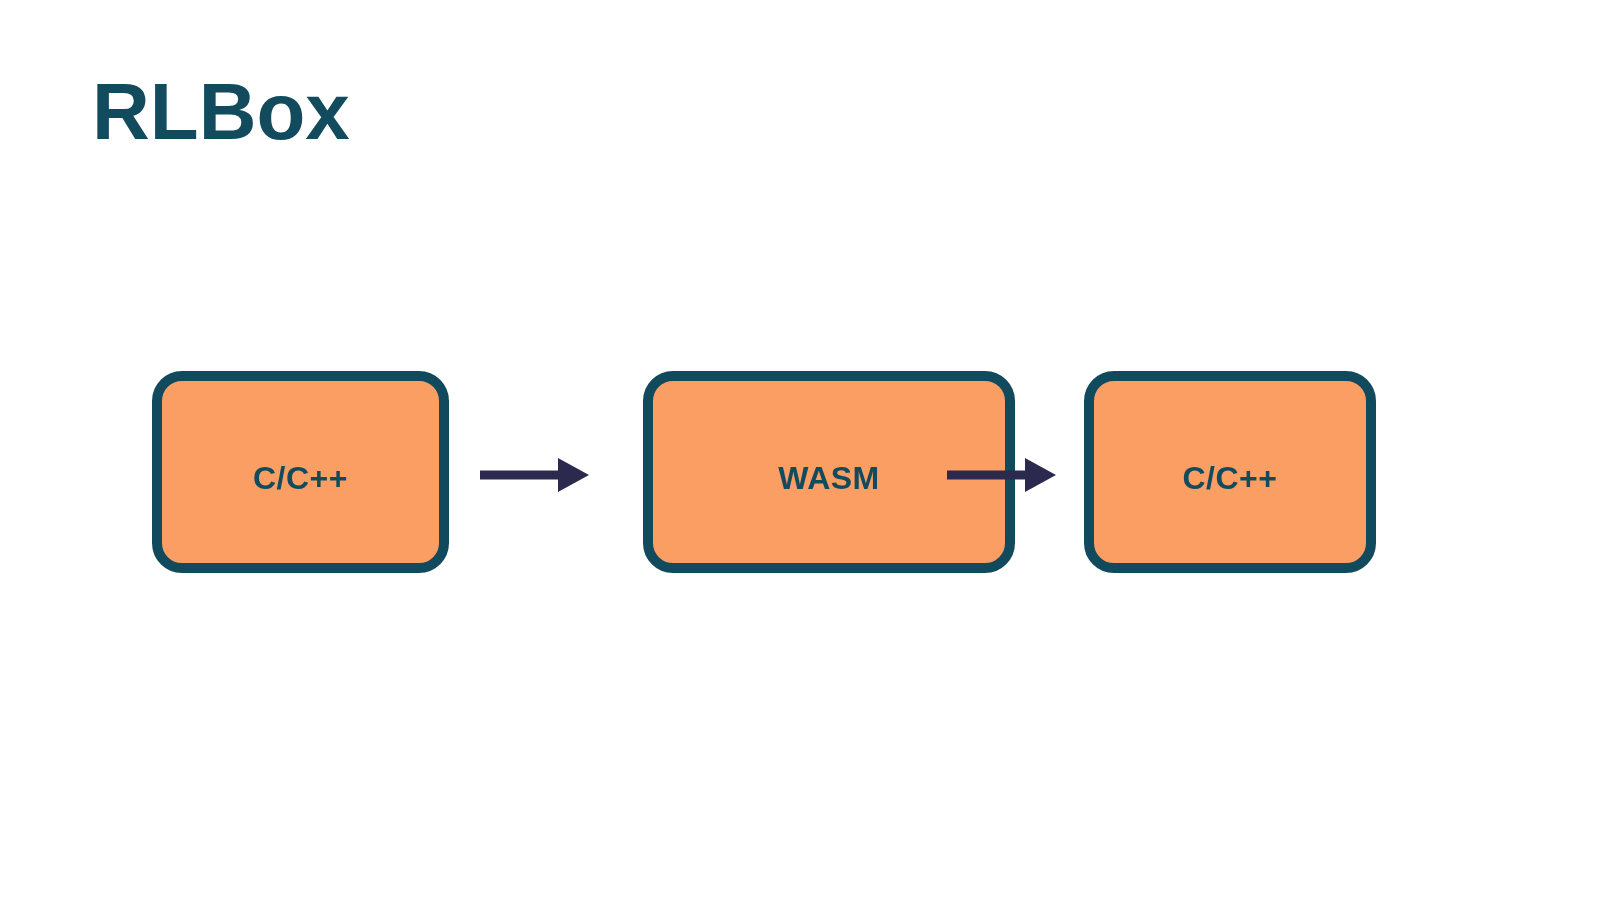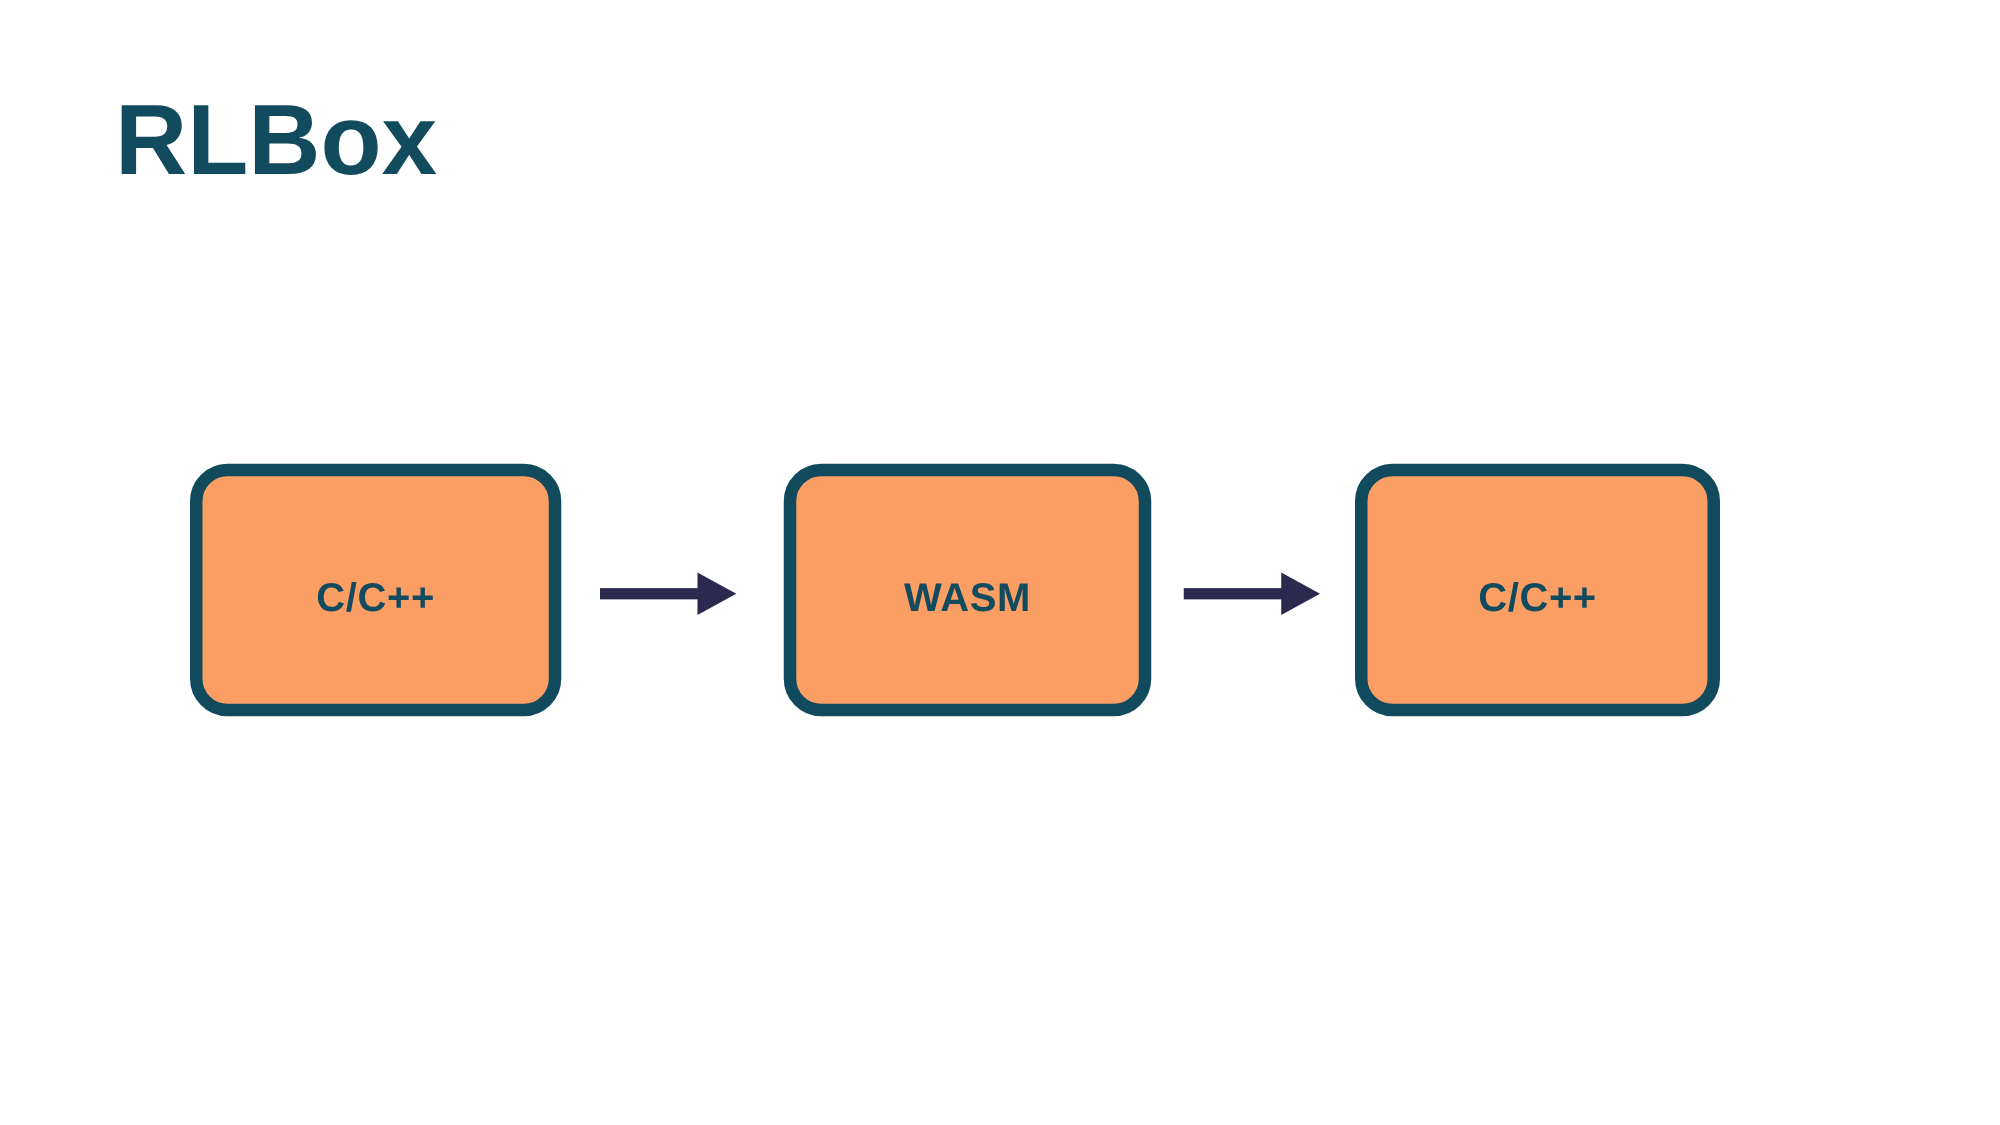--- a/index.html
+++ b/index.html
@@ -33,21 +33,21 @@
     height: 202px;
     background: var(--node-fill, #fb9e64);
     border: 10px solid var(--node-border, #11495d);
     border-radius: 30px;
     display: flex;
     align-items: center;
     justify-content: center;
     padding-top: 12px;
   }
   .node-1 { left: 152px; width: 297px; }
-  .node-2 { left: 627px; width: 294px; }
+  .node-2 { left: 643px; width: 372px; }
   .node-3 { left: 1084px; width: 292px; }
   .node-label {
     font-size: 32px;
     font-weight: 700;
     letter-spacing: 0.5px;
     color: var(--node-text, #134b5e);
   }
   .arrow {
     position: absolute;
     top: 456px;

